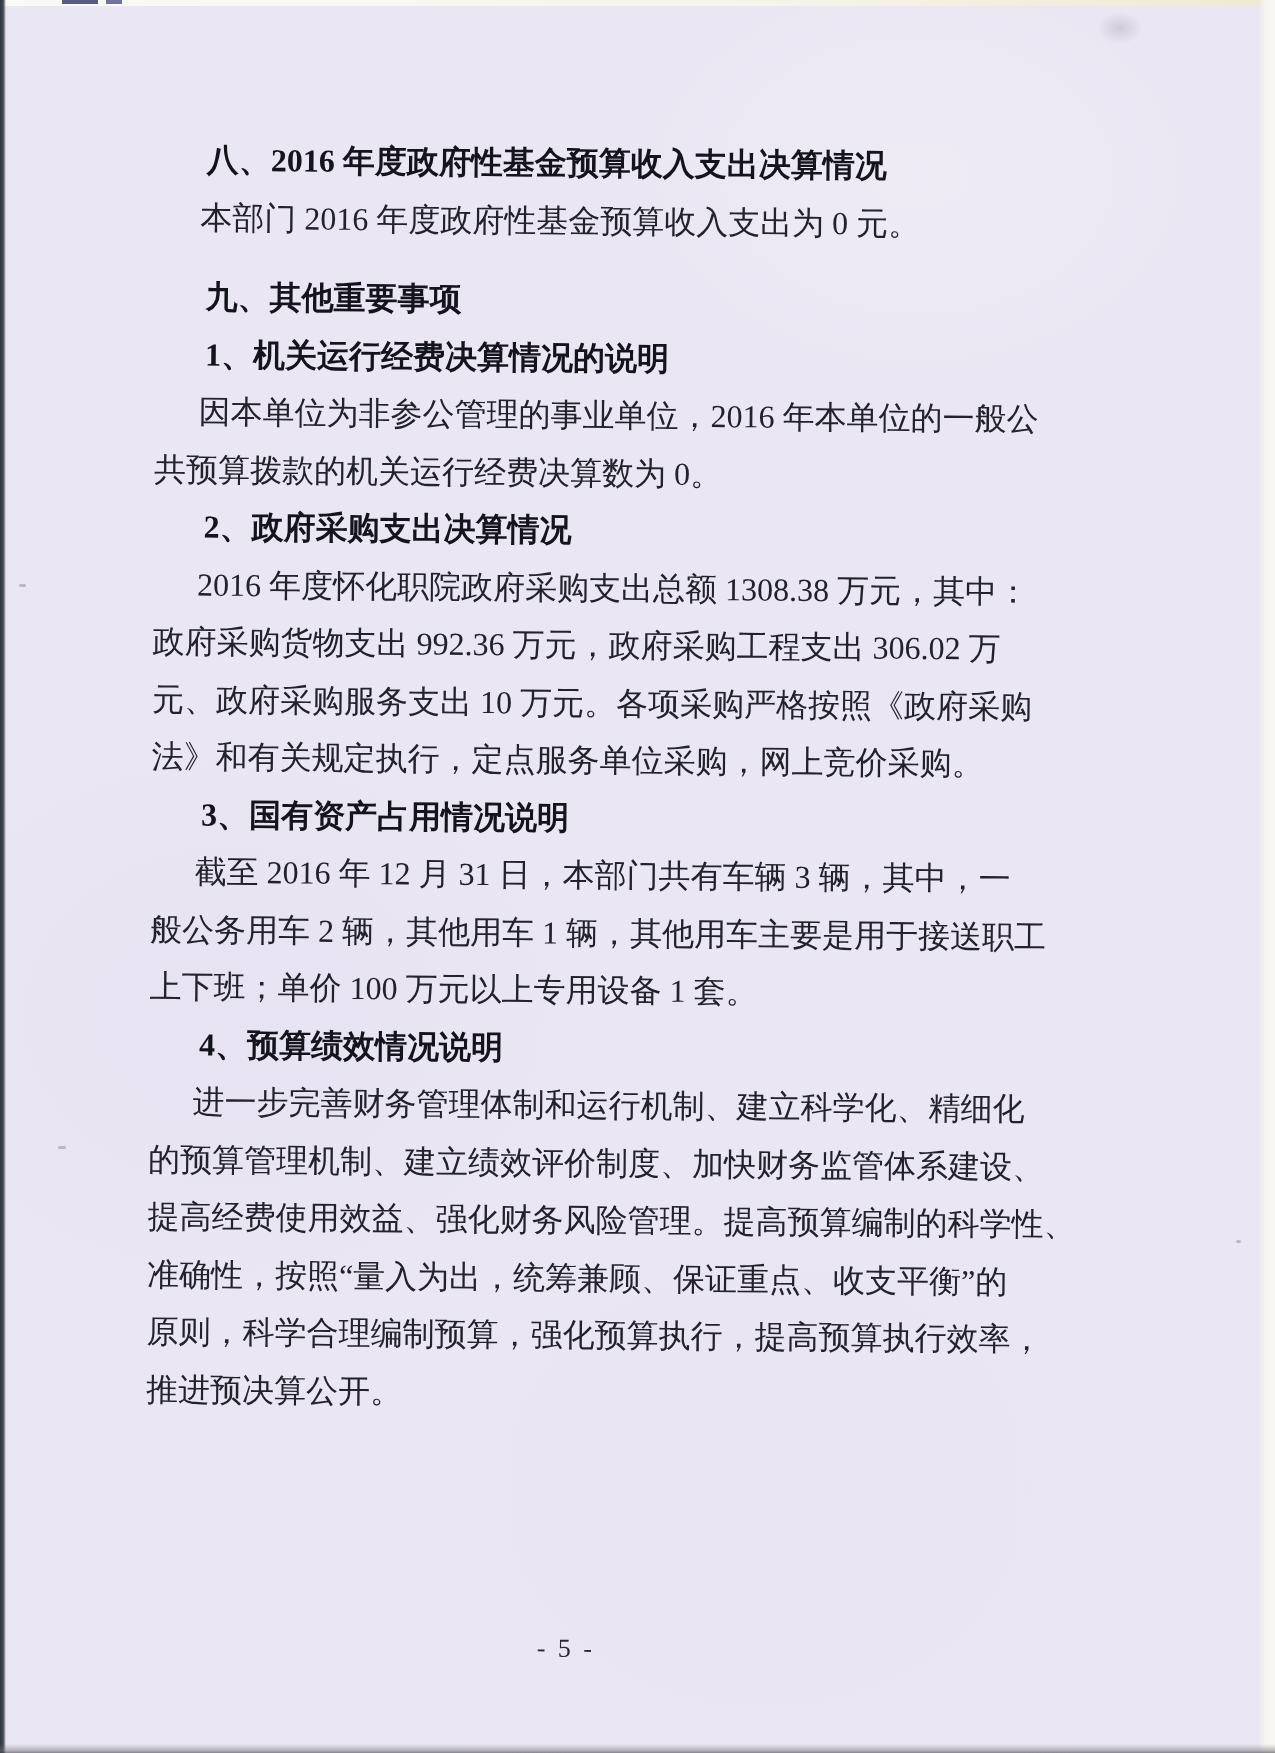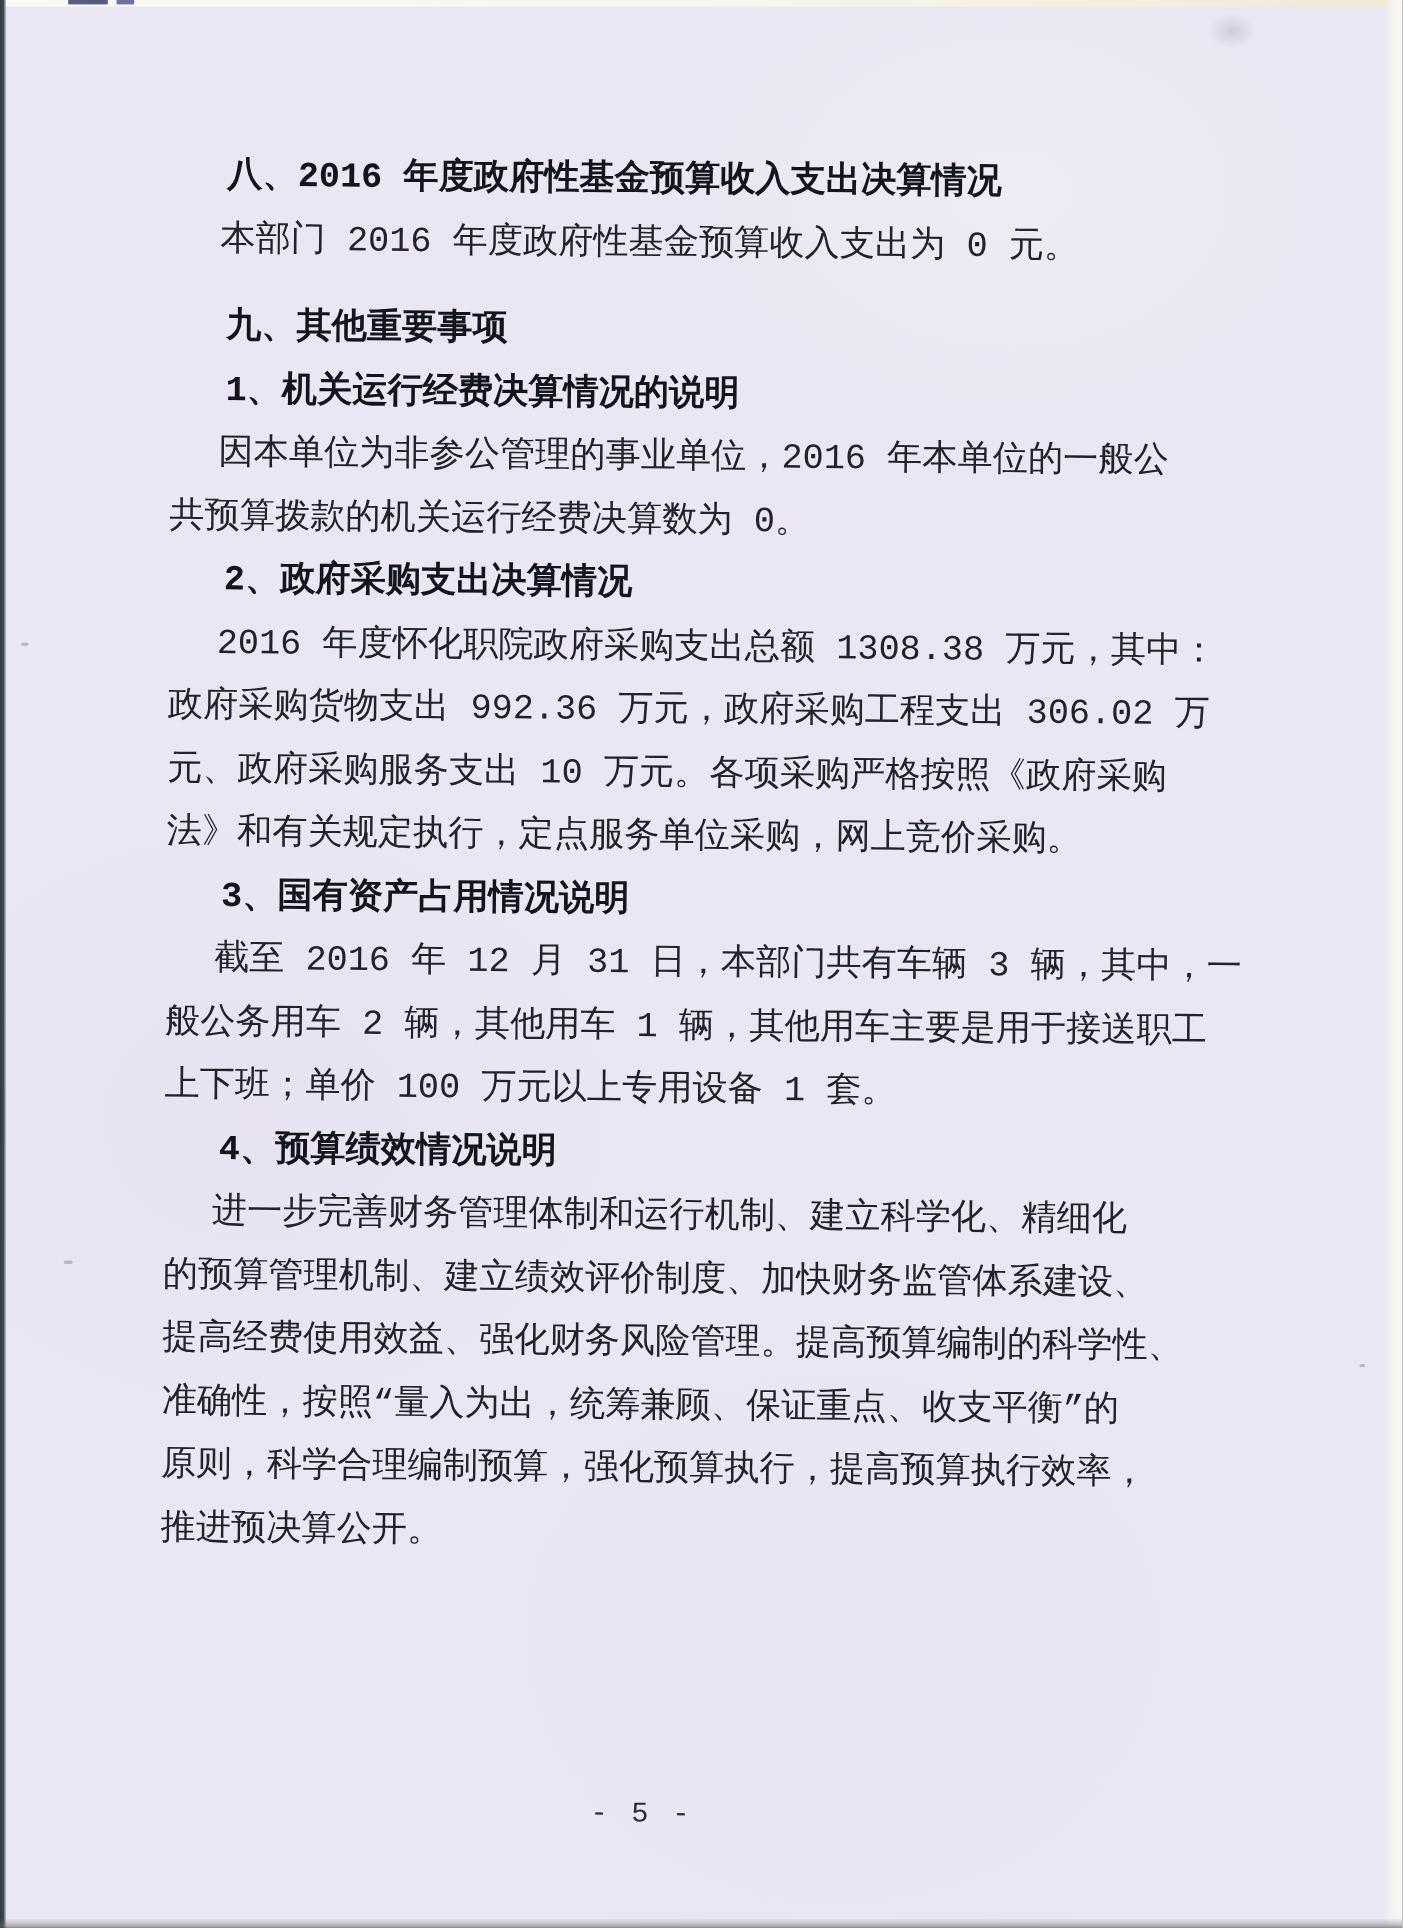--- a/index.html
+++ b/index.html
@@ -6,21 +6,21 @@
   .scan {
     position: relative;
     width: 1275px;
     height: 1753px;
     overflow: hidden;
     background:
       radial-gradient(ellipse 420px 300px at 72% 10%, rgba(255,255,255,0.22), rgba(255,255,255,0) 70%),
       radial-gradient(ellipse 520px 420px at 18% 58%, rgba(228,220,240,0.35), rgba(228,220,240,0) 70%),
       radial-gradient(ellipse 600px 500px at 60% 85%, rgba(232,226,244,0.30), rgba(232,226,244,0) 75%),
       #eae6f3;
-    font-family: Liberation Mono, monospace;
+    font-family: Liberation Serif, serif;
   }
   
   .edge-top {
     position: absolute; top: 0; left: 0; right: 0; height: 6px;
     background: linear-gradient(to right, #fafaf6 0%, #f7f5ec 55%, #efe9d4 100%);
   }
   .top-dash-a { position: absolute; top: 0; left: 62px; width: 36px; height: 4px; background: #3c4168; opacity: .85; }
   .top-dash-b { position: absolute; top: 0; left: 106px; width: 16px; height: 4px; background: #4c5188; opacity: .8; }
   .edge-left {
     position: absolute; top: 0; left: 0; width: 6px; height: 100%;

